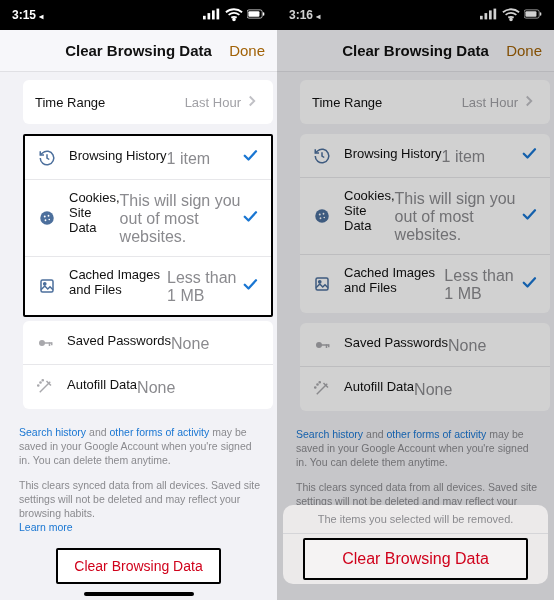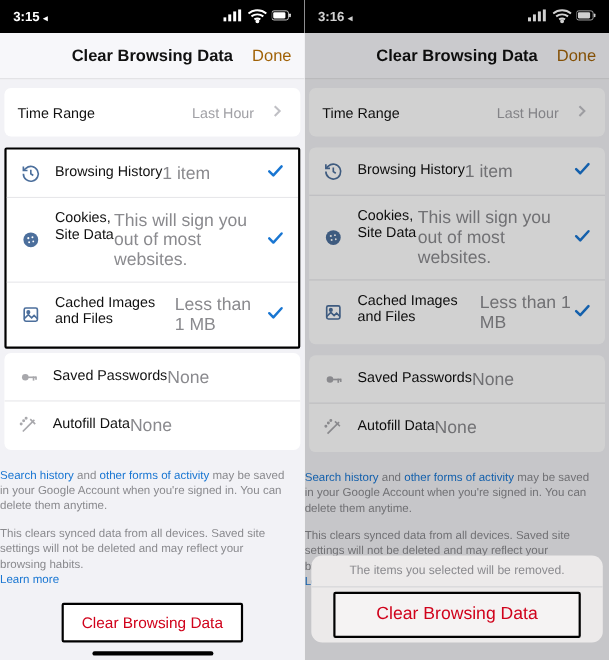--- a/index.html
+++ b/index.html
@@ -5,32 +5,32 @@
   * { box-sizing: border-box; margin: 0; padding: 0; }
   body { font-family: -apple-system, BlinkMacSystemFont, "Helvetica Neue", Arial, sans-serif; background: #fff; }
   .container { display: flex; width: 554px; height: 600px; }
   .pane { width: 277px; height: 600px; position: relative; overflow: hidden; background: #f2f2f6; }
   .pane.dimmed::after { content:""; position:absolute; inset:0; background: rgba(0,0,0,0.18); pointer-events:none; }
   .statusbar { height: 30px; background: #000; color: #fff; display:flex; align-items:center; justify-content:space-between; padding: 0 12px; font-size: 12px; font-weight: 600; }
   .statusbar .right { display:flex; gap:4px; align-items:center; }
   .navbar { height: 42px; display:flex; align-items:center; justify-content:center; position:relative; background:#f7f7fa; border-bottom:1px solid #e0e0e4; }
   .navbar .title { font-size: 15px; font-weight:600; color:#111; }
   .navbar .done { position:absolute; right:12px; color:#a16207; font-size:15px; font-weight:500; }
-  .content { padding: 8px 0 0 0; }
+  .content { padding: 8px 0 0 0; margin-left: 19px; }
   .list { background:#fff; margin: 0 4px 10px 4px; border-radius:6px; overflow:hidden; }
   .row { display:flex; align-items:center; padding:10px 12px; border-bottom:1px solid #e7e7ea; min-height:44px; }
   .row:last-child { border-bottom:none; }
   .row .icon { width:20px; height:20px; margin-right:12px; display:flex; align-items:center; justify-content:center; color:#4c6f9c; flex-shrink:0; }
   .row.muted .icon { color:#a8a8ac; }
   .row .texts { flex:1; display:flex; }
   .row .label { font-size:13px; color:#111; }
   .row .sub { font-size:16px; color:#8a8a8e; margin-top:2px; }
   .row .check { color:#1976d2; font-size:18px; font-weight:bold; }
   .row.timerange { justify-content:space-between; }
-  .row.timerange .value { color:#a0a0a5; font-size:13px; display:flex; align-items:center; gap:12px; }
+  .row.timerange .value { color:#a0a0a5; font-size:13px; display:flex; align-items:center; gap:2px; }
   .boxed { border:2px solid #000; margin:4px; border-radius:2px; }
   .para { font-size:10.5px; color:#8a8a8e; padding:6px 12px 4px 0; line-height:1.35; }
   .para .link { color:#1976d2; }
   .bottombar { position:absolute; bottom:0; left:0; right:0; padding:12px 0 4px 0; display:flex; flex-direction:column; align-items:center; background:transparent; }
   .clearbtn { color:#d0021b; font-size:14px; padding:8px 16px; background:#fff; border:2px solid #000; border-radius:2px; }
   .homebar { width:110px; height:4px; background:#000; border-radius:3px; margin-top:8px; }
   .actionsheet { position:absolute; bottom:0; left:0; right:0; padding:6px 6px 10px 6px; z-index:10; }
   .as-group { background:#eceaea; border-radius:10px; overflow:hidden; margin-bottom:6px; }
   .as-msg { text-align:center; font-size:11px; color:#8a8a8e; padding:8px 6px; border-bottom:1px solid #d5d5d8; }
   .as-btn { text-align:center; padding:10px; font-size:16px; background:#fff; }

